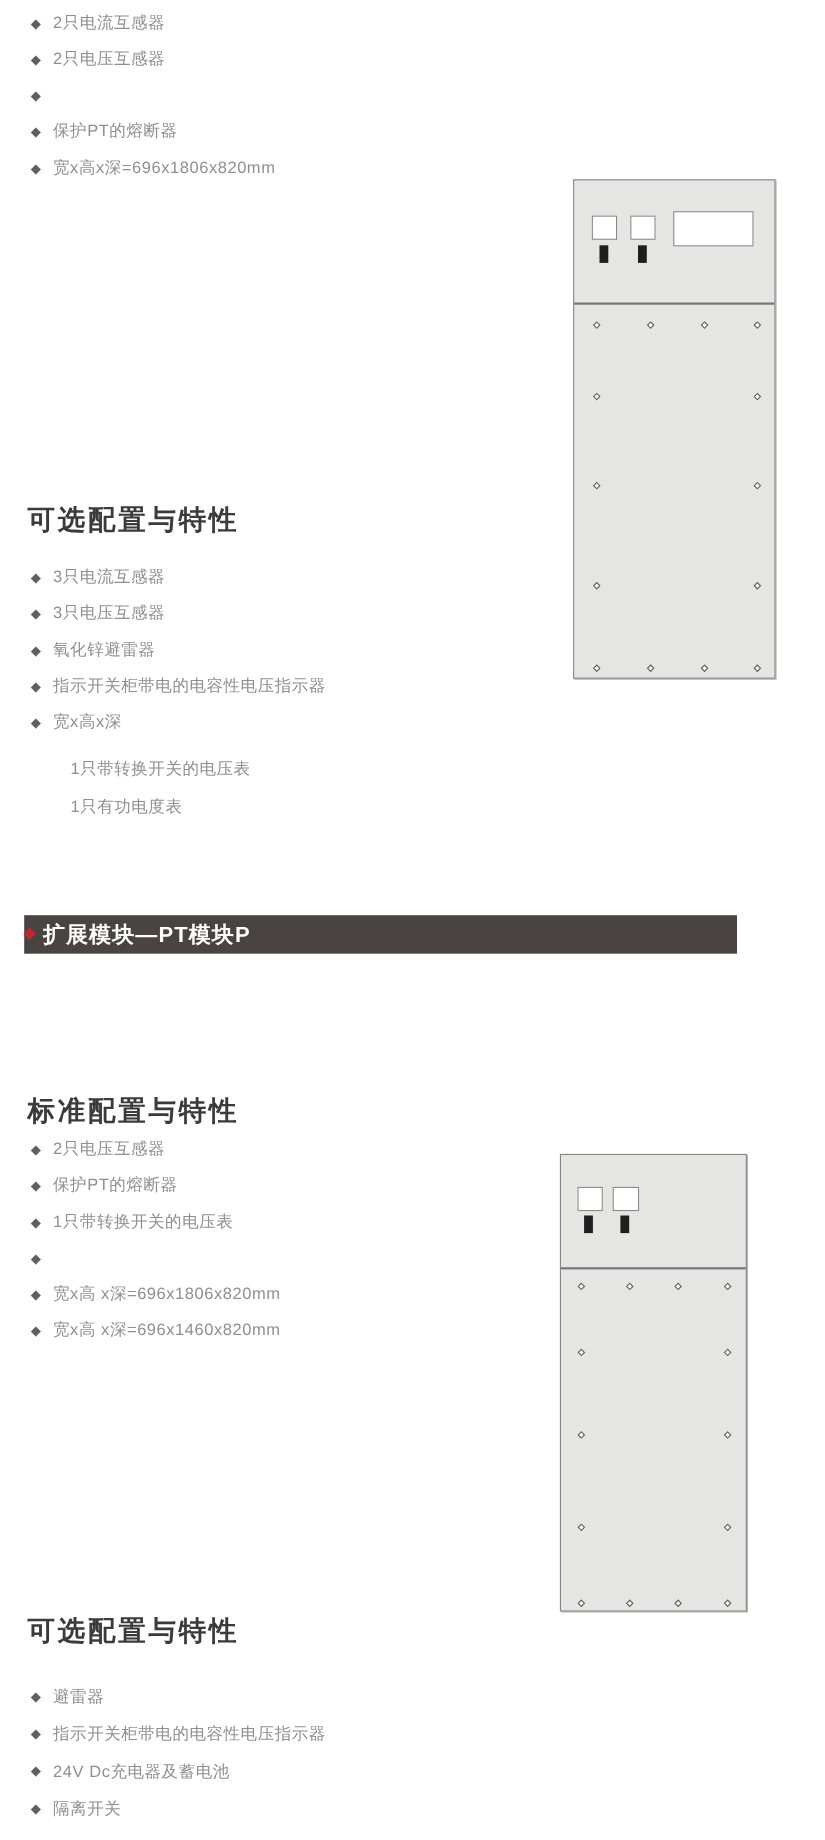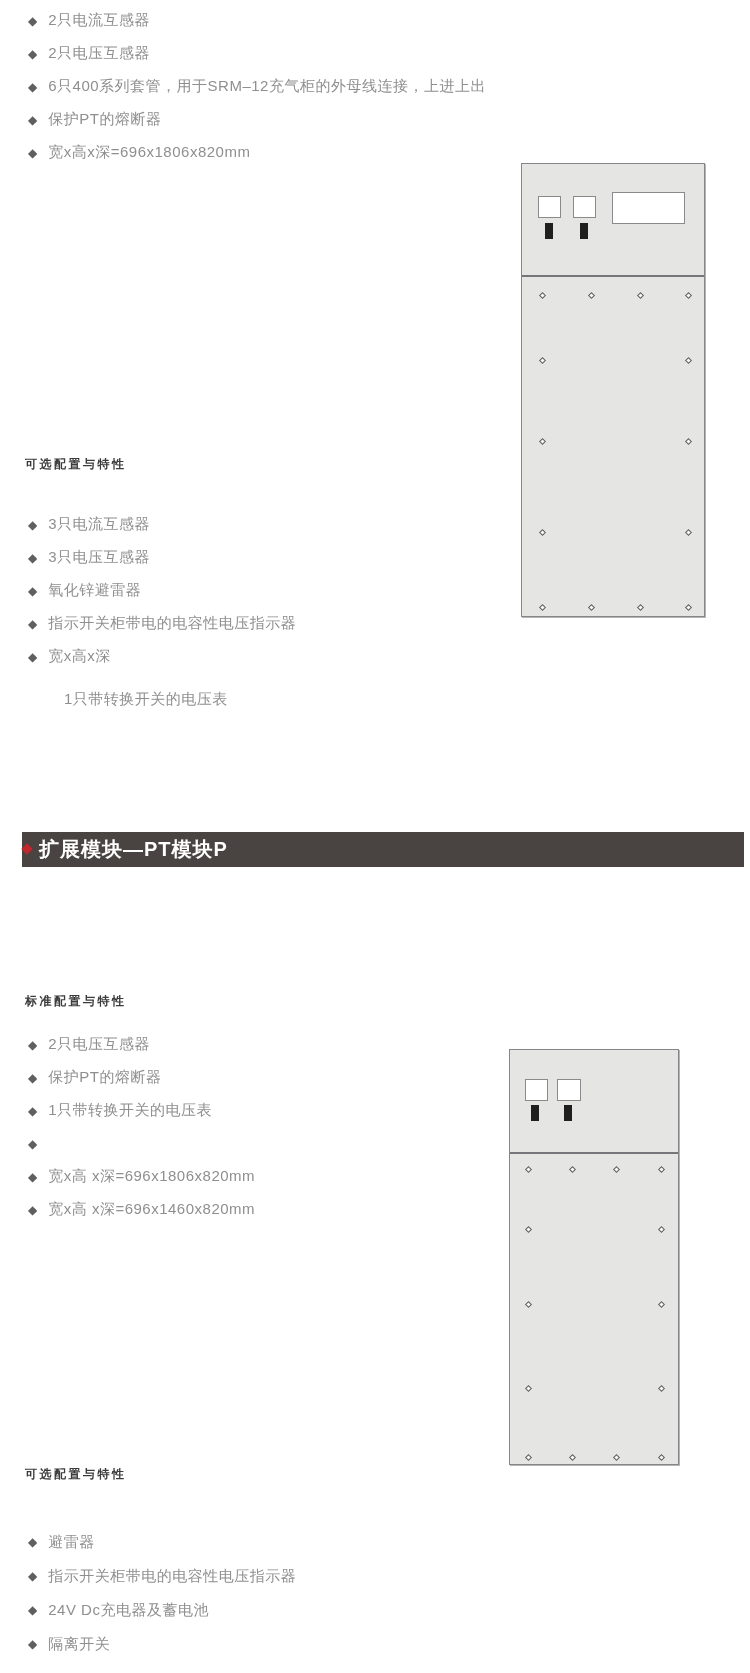--- a/index.html
+++ b/index.html
@@ -12,26 +12,26 @@
   .bitem{display:flex;align-items:center;height:33px;}
   .bitem.tall{height:34px;}
   .bullet{
     color:#5f5f5f;font-size:12px;line-height:1;margin-right:11px;flex:0 0 auto;
   }
   .btext{color:#8f8f8f;font-size:15px;letter-spacing:0.5px;white-space:nowrap;}
   .sublist{position:absolute;left:64px;}
   .subitem{display:flex;align-items:center;height:34px;color:#8f8f8f;font-size:15px;letter-spacing:0.5px;white-space:nowrap;}
   
   .heading{
-    position:absolute;left:25px;color:#3b3b3b;font-size:12px;font-weight:600;
+    position:absolute;left:25px;color:#3b3b3b;font-size:25px;font-weight:600;
     letter-spacing:2.5px;white-space:nowrap;
   }
   
   .banner{
-    position:absolute;left:22px;top:832px;width:722px;height:35px;
+    position:absolute;left:22px;top:832px;width:648px;height:35px;
     background:#494341;display:flex;align-items:center;
   }
   .banner-accent{
     position:absolute;left:1px;top:13px;width:8px;height:8px;
     background:#c1272d;transform:rotate(45deg);
   }
   .banner-title{
     margin-left:17px;color:#ffffff;font-size:20px;font-weight:700;letter-spacing:1px;white-space:nowrap;
   }
   
@@ -56,21 +56,20 @@
     <div class="bitem">
       <span class="bullet">◆</span>
       <span class="btext">2只电流互感器</span>
     </div>
     <div class="bitem">
       <span class="bullet">◆</span>
       <span class="btext">2只电压互感器</span>
     </div>
     <div class="bitem">
       <span class="bullet">◆</span>
-      <span class="btext">6只400系列套管，用于SRM–12充气柜的外母线连接，上进上出</span>
     </div>
     <div class="bitem">
       <span class="bullet">◆</span>
       <span class="btext">保护PT的熔断器</span>
     </div>
     <div class="bitem">
       <span class="bullet">◆</span>
       <span class="btext">宽x高x深=696x1806x820mm</span>
     </div>
   </div>
@@ -119,20 +118,21 @@
       <span class="btext">指示开关柜带电的电容性电压指示器</span>
     </div>
     <div class="bitem">
       <span class="bullet">◆</span>
       <span class="btext">宽x高x深</span>
     </div>
   </div>
 
   <div class="sublist" style="top:682px;">
     <div class="subitem">1只带转换开关的电压表</div>
+    <div class="subitem">1只有功电度表</div>
   </div>
 
   <div class="banner">
     <div class="banner-accent"></div>
     <div class="banner-title">扩展模块—PT模块P</div>
   </div>
 
   <div class="heading" style="top:993px;">标准配置与特性</div>
 
   <div class="blist" style="top:1028px;">

